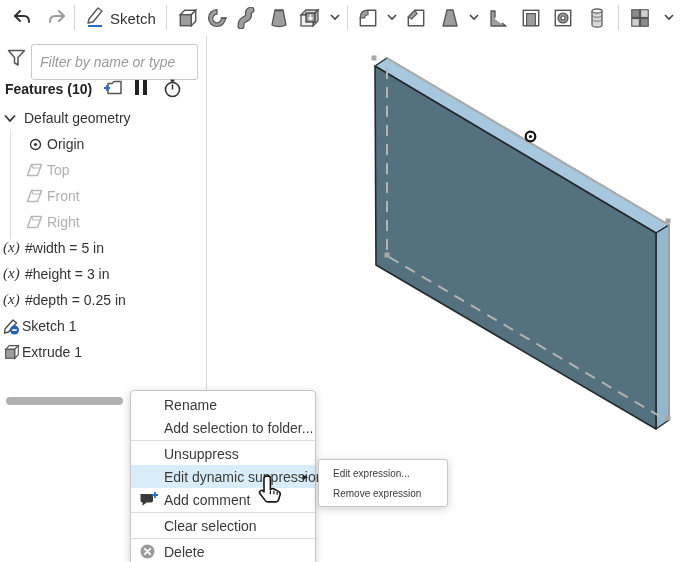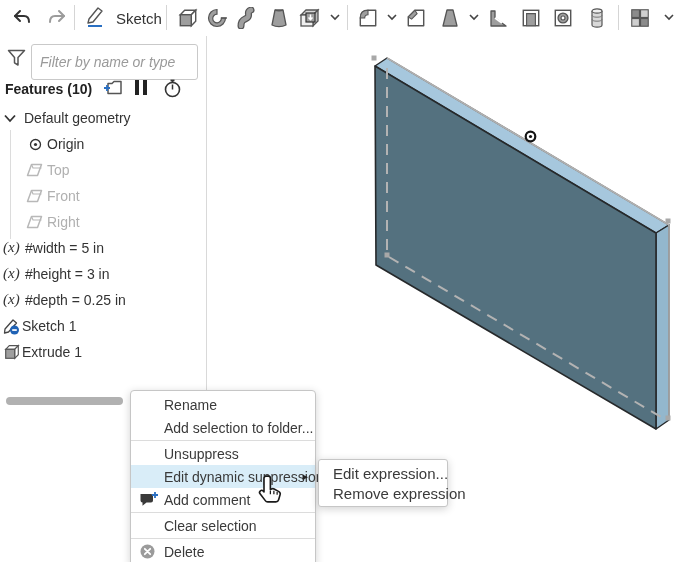--- a/index.html
+++ b/index.html
@@ -5,21 +5,21 @@
   * { margin:0; padding:0; box-sizing:border-box; }
   html,body { width:687px; height:562px; background:#fff; }
   body { font-family:"Liberation Sans", sans-serif; color:#333; overflow:hidden; }
   #app { position:relative; width:687px; height:562px; background:#fff; }
 
   
   .toolbar { position:absolute; left:0; top:0; width:687px; height:36px; background:#fff; }
   .tb { position:absolute; top:6px; width:24px; height:24px; display:flex; align-items:center; justify-content:center; cursor:pointer; }
   .tb svg { display:block; }
   .tb-sep { position:absolute; top:5px; width:1px; height:25px; background:#d5d5d5; }
-  .sketch-btn { position:absolute; left:84px; top:4px; height:28px; display:flex; align-items:center; gap:10px; cursor:pointer; }
+  .sketch-btn { position:absolute; left:84px; top:4px; height:28px; display:flex; align-items:center; gap:4px; cursor:pointer; }
   .sketch-btn .lbl { font-size:15px; color:#333; }
   .chev { position:absolute; top:14px; }
 
   
   .sidebar { position:absolute; left:0; top:36px; width:207px; height:526px; background:#fff; border-right:1px solid #d9d9d9; }
   .filter-funnel { position:absolute; left:7px; top:13px; }
   .filter-input { position:absolute; left:31px; top:8px; width:167px; height:28px; border:1px solid #c9c9c9; border-radius:3px; padding:17px 8px; font-family:"Liberation Sans", sans-serif; font-size:14px; font-style:italic; color:#333; }
   .filter-input::placeholder { color:#9a9a9a; font-style:italic; }
   .features-hdr { position:absolute; left:5px; top:45px; font-size:14px; font-weight:bold; color:#222; }
   .hdr-ic { position:absolute; top:43px; cursor:pointer; }
@@ -40,21 +40,21 @@
   .menu { position:absolute; left:130px; top:390px; width:186px; background:#fff; border:1px solid #c6c6c6; border-radius:4px; box-shadow:0 2px 8px rgba(0,0,0,.18); padding:2px 0; z-index:20; }
   .mi { position:relative; height:23px; display:flex; align-items:center; cursor:pointer;text-align:right; }
   .mi .mtxt { position:absolute; left:33px; font-size:14px; color:#3a3a3a; white-space:nowrap; }
   .mi.hl { background:#d9edf8; }
   .mi .mic { position:absolute; left:8px; top:3px; }
   .mi .arr { position:absolute; right:7px; font-size:11px; color:#222; }
   .msep { height:1px; background:#dcdcdc; margin:1px 0; }
 
   .submenu { position:absolute; left:318px; top:459px; width:130px; background:#fff; border:1px solid #c6c6c6; border-radius:3px; box-shadow:0 2px 8px rgba(0,0,0,.18); padding:3px 0; z-index:21; }
   .smi { position:relative; height:20px; display:flex; align-items:center; cursor:pointer; }
-  .smi .mtxt { position:absolute; left:14px; font-size:15px; color:#3a3a3a; white-space:nowrap; }
+  .smi .mtxt { position:absolute; left:14px; font-size:10px; color:#3a3a3a; white-space:nowrap; }
 
   .cursor { position:absolute; left:256px; top:474px; z-index:30; pointer-events:none; }
 
   
   .canvas-svg { position:absolute; left:0; top:0; z-index:1; }
 </style>
 </head>
 <body>
 
 <div id="app">

